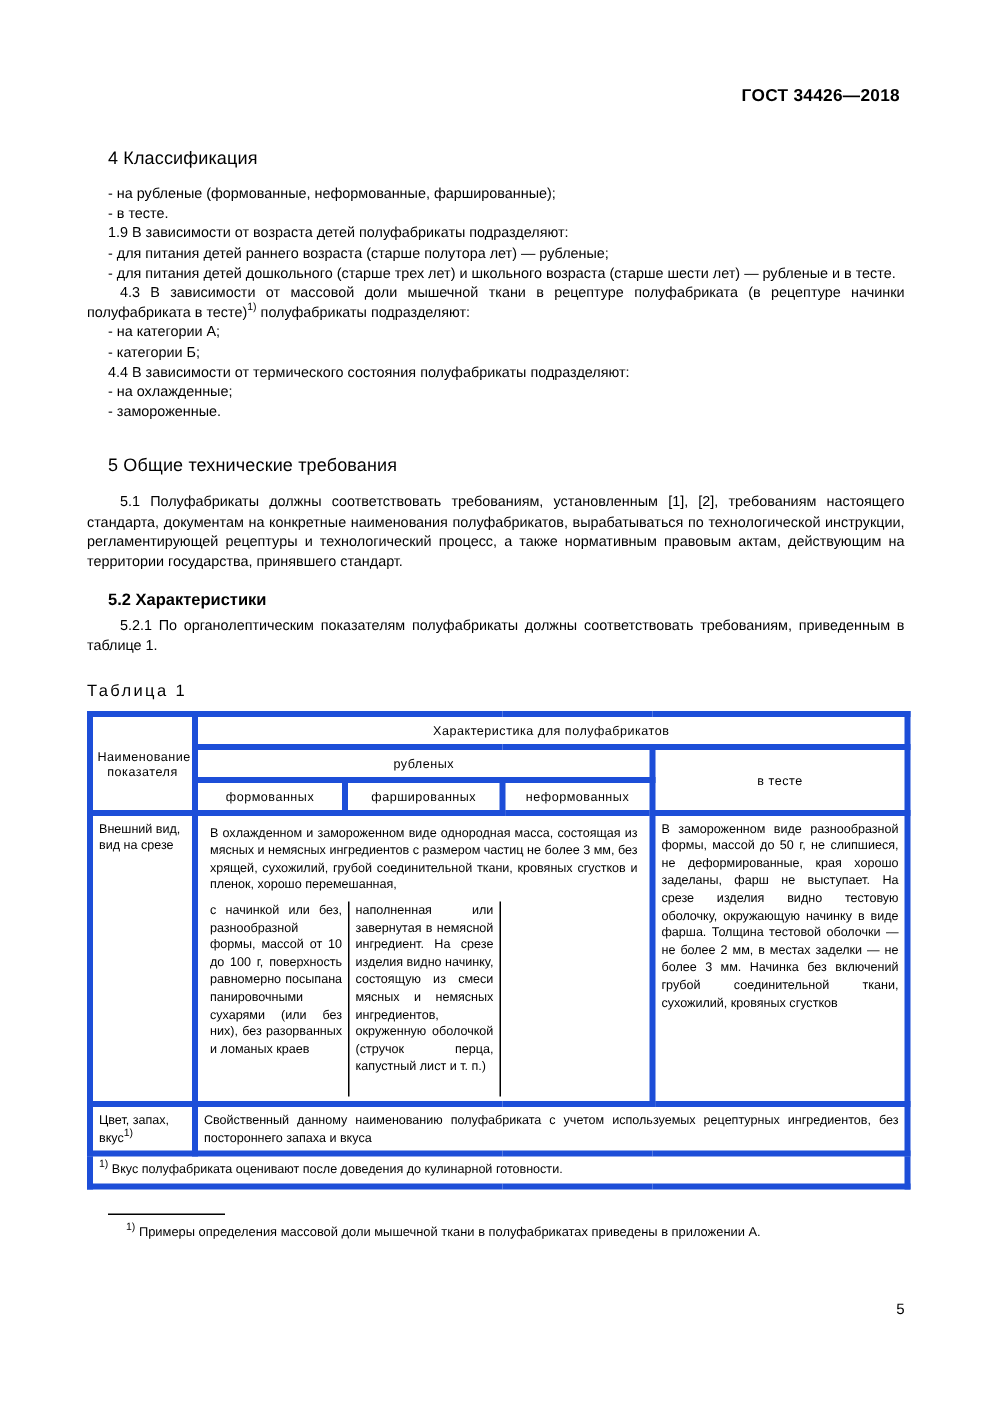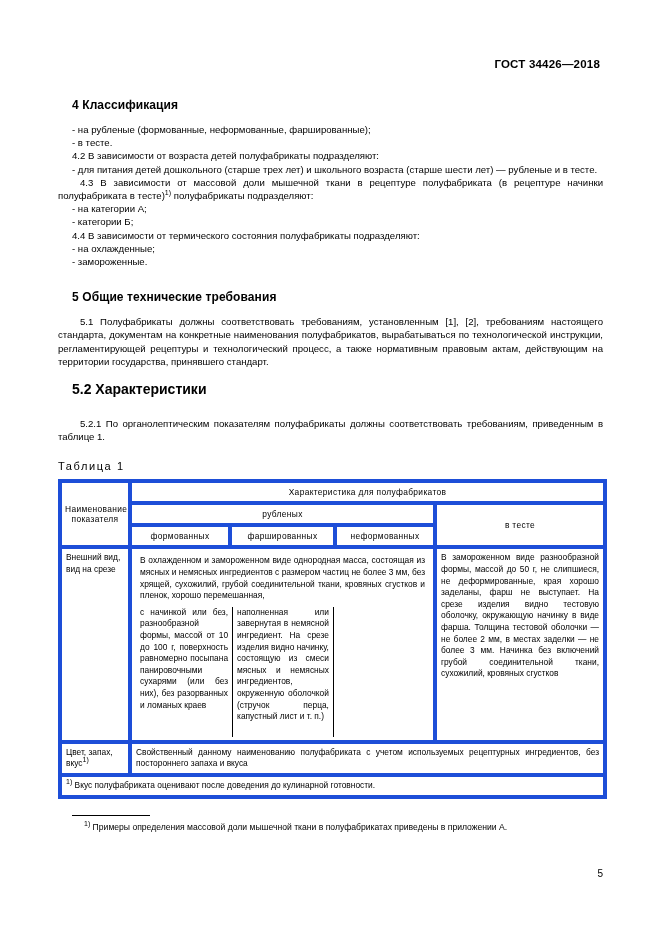--- a/index.html
+++ b/index.html
@@ -34,29 +34,29 @@
     font-size: 11.5px;
     font-weight: bold;
     letter-spacing: 0.2px;
     margin: 0 0 28px 0;
     padding-right: 3px;
   }
 
   
   h2.sect {
     font-size: 12px;
+    font-weight: normal;
+    margin: 0 0 11px 0;
+    padding-left: 14px;
+    letter-spacing: 0.1px;
+  }
+  h3.subsect {
+    font-size: 11px;
     font-weight: bold;
-    margin: 0 0 11px 0;
-    padding-left: 14px;
-    letter-spacing: 0.1px;
-  }
-  h3.subsect {
-    font-size: 14px;
-    font-weight: bold;
-    margin: 13px 0 20px 0;
+    margin: 13px 0 5px 0;
     padding-left: 14px;
   }
 
   
   p.para {
     font-size: 9.6px;
     line-height: 13.2px;
     margin: 0;
     text-align: left;
   }
@@ -172,21 +172,22 @@
 
 <div id="page">
   <div id="content">
 
     <div class="doc-header">ГОСТ 34426—2018</div>
 
     <h2 class="sect">4 Классификация</h2>
 
     <p class="para dash">- на рубленые (формованные, неформованные, фаршированные);</p>
     <p class="para dash">- в тесте.</p>
-    <p class="para lvl1">4.2 В зависимости от возраста детей полуфабрикаты подразделяют:</p>
+    <p class="para lvl1">1.9 В зависимости от возраста детей полуфабрикаты подразделяют:</p>
+    <p class="para dash">- для питания детей раннего возраста (старше полутора лет) — рубленые;</p>
     <p class="para dash just" style="text-indent:0;">- для питания детей дошкольного (старше трех лет) и школьного возраста (старше шести лет) — рубленые и в тесте.</p>
 
     <p class="para just"><span>4.3 В зависимости от массовой доли мышечной ткани в рецептуре полуфабриката (в рецептуре начинки полуфабриката в тесте)</span><sup class="fn">1)</sup><span> полуфабрикаты подразделяют:</span></p>
 
     <p class="para dash">- на категории А;</p>
     <p class="para dash">- категории Б;</p>
     <p class="para lvl1">4.4 В зависимости от термического состояния полуфабрикаты подразделяют:</p>
     <p class="para dash">- на охлажденные;</p>
     <p class="para dash">- замороженные.</p>
 

